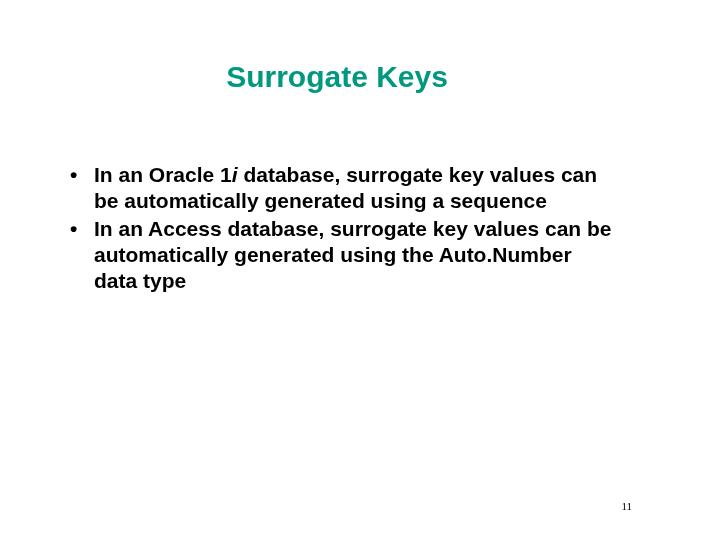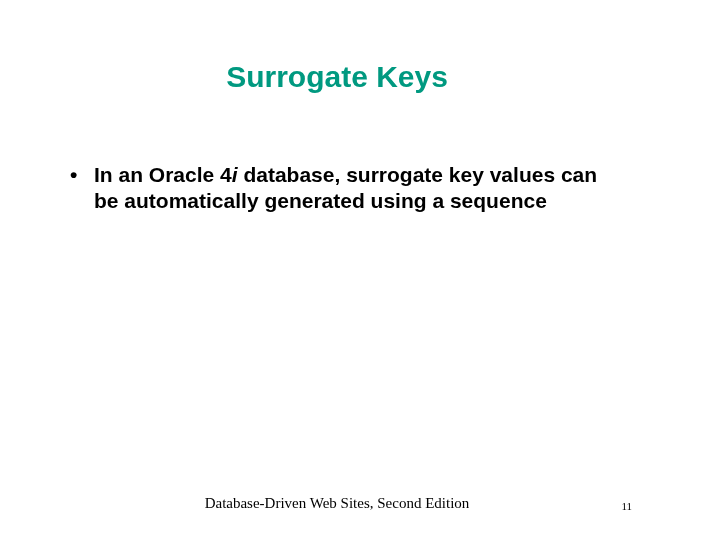--- a/index.html
+++ b/index.html
@@ -75,21 +75,23 @@
 </head>
 <body>
 
 <div class="slide">
 
   <div class="title">Surrogate Keys</div>
 
   <div class="content">
     <ul>
       <li>
-        <span>In an Oracle 4</span><span class="italic">i</span><span> database, surrogate key values can be automatically generated using a sequence</span>
+        <span>In an Oracle 1</span><span class="italic">i</span><span> database, surrogate key values can be automatically generated using a sequence</span>
+      </li>
+      <li>
+        <span>In an Access database, surrogate key values can be automatically generated using the Auto.Number data type</span><span class="italic"></span><span></span>
       </li>
     </ul>
   </div>
 
-  <div class="footer-text">Database-Driven Web Sites, Second Edition</div>
   <div class="page-number">11</div>
 
 </div>
 
 </body></html>

